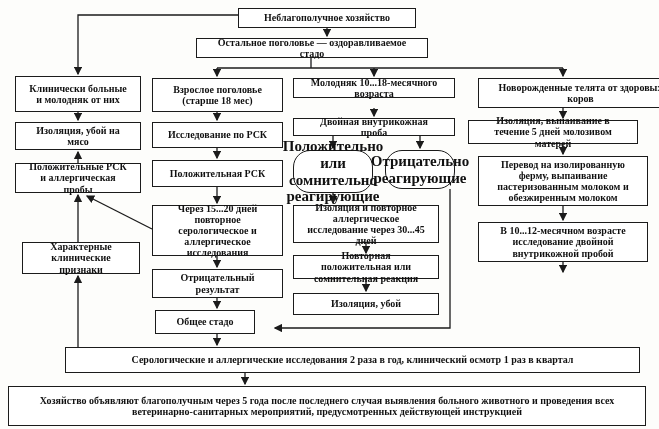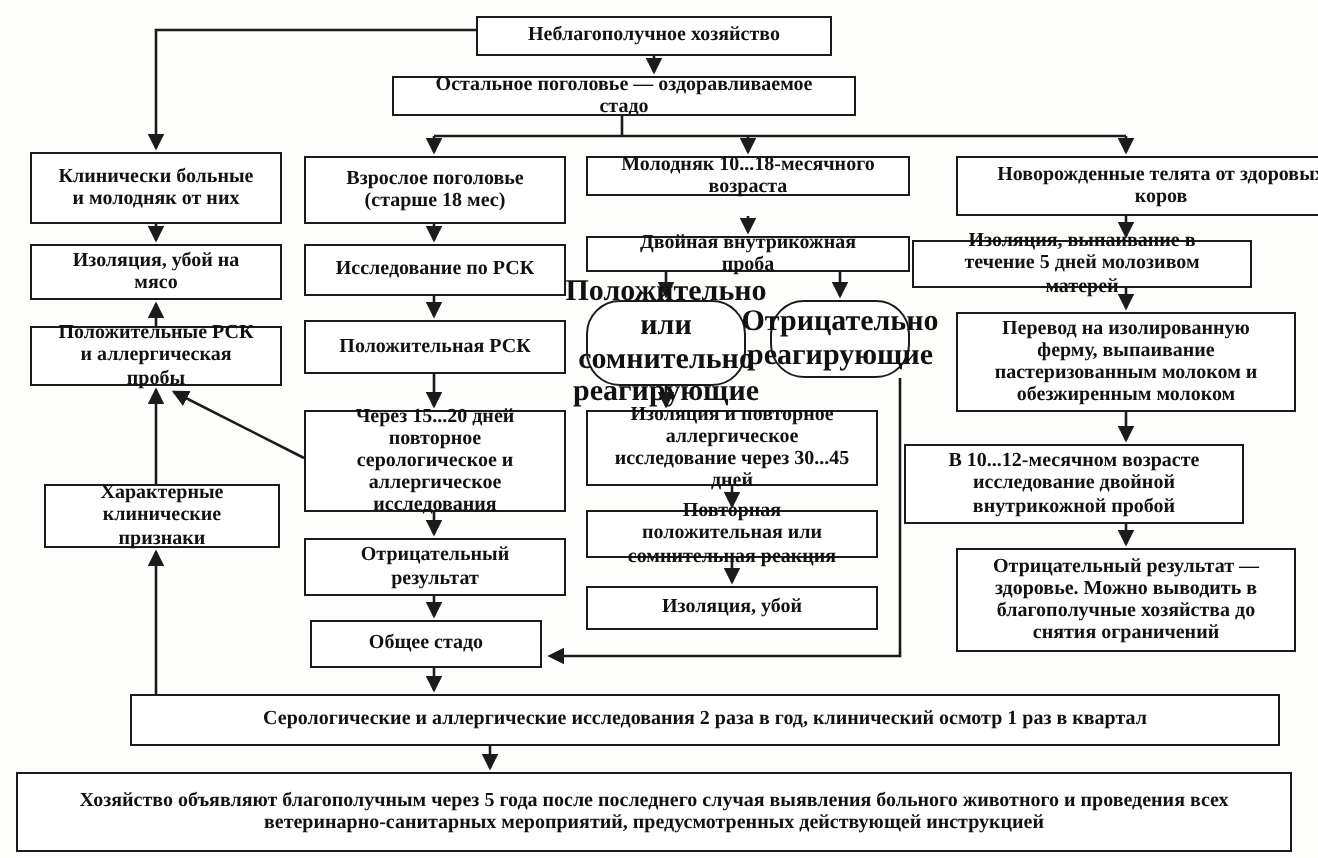--- a/index.html
+++ b/index.html
@@ -93,32 +93,31 @@
   <div class="box" style="left:15px;top:76px;width:126px;height:36px">Клинически больные и молодняк от них</div>
   <div class="box" style="left:15px;top:122px;width:126px;height:28px">Изоляция, убой на мясо</div>
   <div class="box" style="left:15px;top:163px;width:126px;height:30px">Положительные РСК и аллергическая пробы</div>
   <div class="box" style="left:22px;top:242px;width:118px;height:32px">Характерные клинические признаки</div>
 
   <div class="box" style="left:152px;top:78px;width:131px;height:34px">Взрослое поголовье (старше 18 мес)</div>
   <div class="box" style="left:152px;top:122px;width:131px;height:26px">Исследование по РСК</div>
   <div class="box" style="left:152px;top:160px;width:131px;height:27px">Положительная РСК</div>
   <div class="box" style="left:152px;top:205px;width:131px;height:51px">Через 15...20 дней повторное серологическое и аллергическое исследования</div>
   <div class="box" style="left:152px;top:269px;width:131px;height:29px">Отрицательный результат</div>
-  <div class="box" style="left:155px;top:310px;width:116px;height:24px">Общее стадо</div>
+  <div class="box" style="left:155px;top:310px;width:100px;height:24px">Общее стадо</div>
 
   <div class="box" style="left:293px;top:78px;width:162px;height:20px">Молодняк 10...18-месячного возраста</div>
   <div class="box" style="left:293px;top:118px;width:162px;height:18px">Двойная внутрикожная проба</div>
   <div class="box small" style="left:293px;top:150px;width:80px;height:43px">Положительно или сомнительно реагирующие</div>
   <div class="box small" style="left:385px;top:150px;width:70px;height:39px">Отрицательно реагирующие</div>
   <div class="box" style="left:293px;top:205px;width:146px;height:38px">Изоляция и повторное аллергическое исследование через 30...45 дней</div>
   <div class="box" style="left:293px;top:255px;width:146px;height:24px">Повторная положительная или сомнительная реакция</div>
   <div class="box" style="left:293px;top:293px;width:146px;height:22px">Изоляция, убой</div>
 
   <div class="box" style="left:478px;top:78px;width:205px;height:30px">Новорожденные телята от здоровых коров</div>
-  <div class="box" style="left:456px;top:120px;width:170px;height:24px">Изоляция, выпаивание в течение 5 дней молозивом матерей</div>
+  <div class="box" style="left:468px;top:120px;width:170px;height:24px">Изоляция, выпаивание в течение 5 дней молозивом матерей</div>
   <div class="box" style="left:478px;top:156px;width:170px;height:50px">Перевод на изолированную ферму, выпаивание пастеризованным молоком и обезжиренным молоком</div>
-  <div class="box" style="left:452px;top:222px;width:170px;height:40px">В 10...12-месячном возрасте исследование двойной внутрикожной пробой</div>
-  <div class="box" style="left:478px;top:274px;width:170px;height:52px">Отрицательный результат — здоровье. Можно выводить в благополучные хозяйства до снятия ограничений</div>
+  <div class="box" style="left:478px;top:222px;width:170px;height:40px">В 10...12-месячном возрасте исследование двойной внутрикожной пробой</div>
 
   <div class="box" style="left:65px;top:347px;width:575px;height:26px">Серологические и аллергические исследования 2 раза в год, клинический осмотр 1 раз в квартал</div>
   <div class="box" style="left:8px;top:386px;width:638px;height:40px">Хозяйство объявляют благополучным через 5 года после последнего случая выявления больного животного и проведения всех ветеринарно-санитарных мероприятий, предусмотренных действующей инструкцией</div>
 
 </div>
 
 </body></html>

